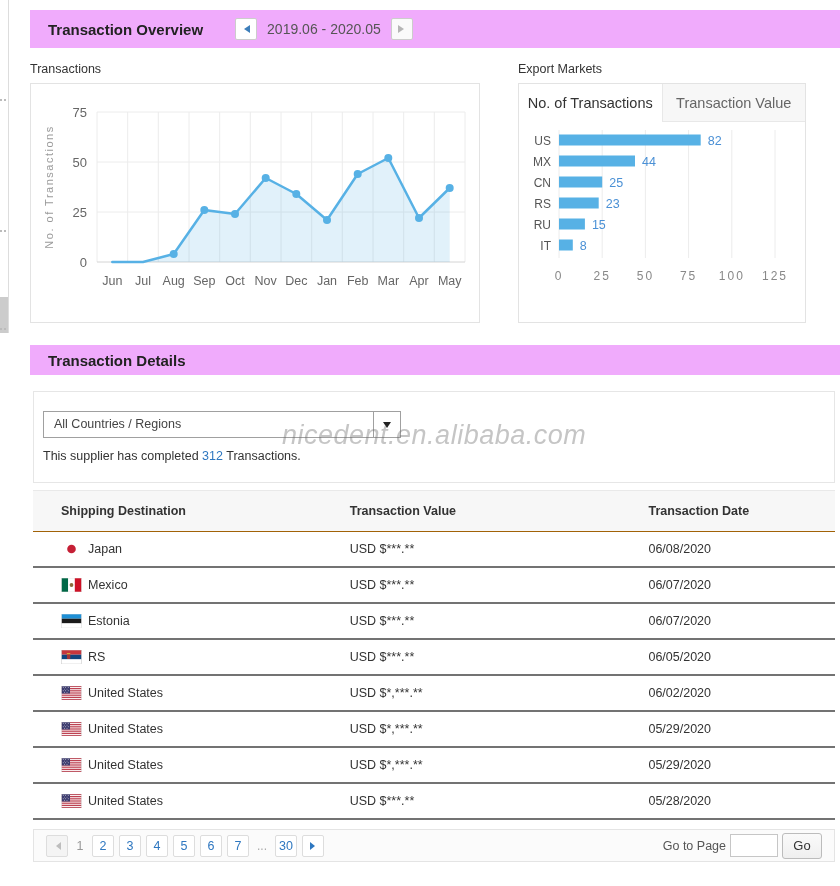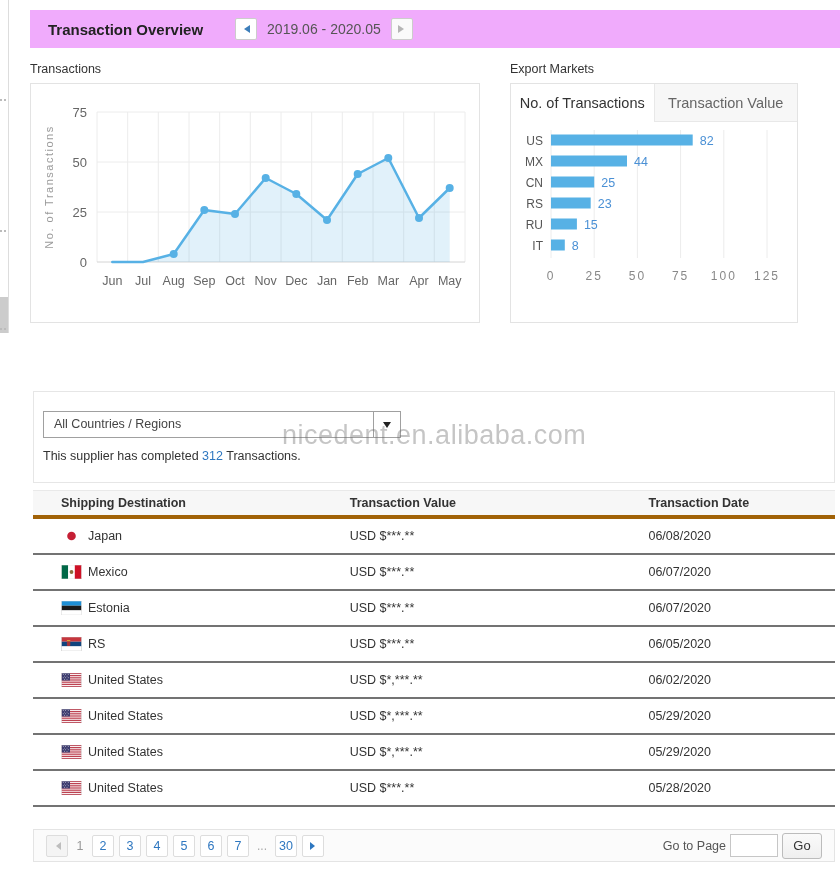--- a/index.html
+++ b/index.html
@@ -24,21 +24,21 @@
              display:flex; align-items:center; justify-content:center; cursor:pointer; }
   .nav-btn.next { background:#fafafa; }
   .tri { width:0; height:0; display:inline-block; }
   .tri-left-blue  { border:4.5px solid transparent; border-right:6px solid #3d7eba; margin-right:3px; }
   .tri-right-gray { border:4.5px solid transparent; border-left:6px solid #b5b5b5; margin-left:3px; }
   .tri-left-gray  { border:4px solid transparent; border-right:5px solid #bdbdbd; margin-right:2px; }
   .tri-right-blue { border:4px solid transparent; border-left:5px solid #2e77c0; margin-left:2px; }
   .date-range { font-size:14px; color:#555; margin:0 10px; }
 
   
-  .charts-row { position:absolute; left:30px; top:62px; display:flex; gap:30px; }
+  .charts-row { position:absolute; left:30px; top:62px; display:flex; gap:38px; }
   .chart-label { font-size:12.5px; color:#333; margin-bottom:7px; }
   .chart-card { border:1px solid #e3e3e3; background:#fff; }
   .line-card { width:450px; height:240px; }
   .bar-card { width:288px; height:240px; display:flex; flex-direction:column; }
   .tabs { display:flex; height:38px; flex:none; }
   .tab { flex:1; display:flex; align-items:center; justify-content:center; font-size:14.5px; cursor:pointer; }
   .tab.active { background:#fff; color:#333; }
   .tab.inactive { background:#f7f7f7; color:#666; border-left:1px solid #e8e8e8; border-bottom:1px solid #e8e8e8; }
   svg text { font-family:"Liberation Sans","DejaVu Sans",sans-serif; }
 
@@ -47,26 +47,26 @@
                 border:1px solid #e6e6e6; padding:19px 0 12px 9px; }
   .dropdown { width:358px; height:27px; border:1px solid #a0a0a0; background:#fff;
               display:flex; align-items:stretch; cursor:pointer; }
   .dropdown-text { flex:1; font-size:12.5px; color:#444; line-height:25px; padding-left:10px;
                    white-space:nowrap; overflow:hidden; }
   .dropdown-btn { width:27px; border-left:1px solid #a0a0a0; display:flex; align-items:center; justify-content:center; }
   .tri-down-black { border:4.5px solid transparent; border-top:6px solid #222; margin-top:5px; }
   .summary { margin-top:11px; font-size:12.5px; color:#333; }
   .summary .count { color:#2e77c0; }
   .watermark { position:absolute; left:248px; top:28px; font-size:27px; color:rgba(110,110,110,0.4);
-               letter-spacing:0.5px; pointer-events:none; white-space:nowrap; }
+               letter-spacing:0.5px; pointer-events:none; white-space:nowrap;font-style:italic; }
 
   
   .tx-table { position:absolute; left:33px; top:490px; width:802px; }
-  .t-header { display:flex; height:29px; background:#f7f7f7; border-top:1px solid #e9e9e9;
-              border-bottom:4px solid #a16207; align-items:center; font-weight:bold; font-size:12.5px; color:#333; }
+  .t-header { display:flex; height:42px; background:#f7f7f7; border-top:1px solid #e9e9e9;
+              border-bottom:1px solid #a16207; align-items:center; font-weight:bold; font-size:12.5px; color:#333; }
   .t-row { display:flex; height:36px; align-items:center; font-size:12.5px; color:#333;
            border-bottom:2px solid #737373; background:#fff; }
   .c1 { width:322px; padding-left:28px; display:flex; align-items:center; }
   .c2 { width:290px; }
   .c3 { width:190px;margin-left:14px; }
   .flag { width:21px; height:14px; margin-right:6px; flex:none; display:inline-flex; }
   .flag svg { width:100%; height:100%; display:block; }
 
   
   .pagination { position:absolute; left:33px; top:829px; width:802px; height:33px;
@@ -200,20 +200,23 @@
             <rect x="40" y="96.5" width="25.9" height="11" fill="#57b1e5"></rect>
             <text x="72.9" y="106.5" fill="#4a90d5" font-size="12.5">15</text>
             <text x="32" y="127.5" text-anchor="end" fill="#555" font-size="12">IT</text>
             <rect x="40" y="117.5" width="13.8" height="11" fill="#57b1e5"></rect>
             <text x="60.8" y="127.5" fill="#4a90d5" font-size="12.5">8</text>
           </svg>
       </div>
     </div>
   </div>
 
+  <div class="section-bar small" style="top:345px">
+    <span class="section-title">Transaction Details</span>
+  </div>
 
   <div class="filter-box">
     <div class="dropdown">
       <span class="dropdown-text">All Countries / Regions</span>
       <span class="dropdown-btn">
         <span class="tri tri-down-black"></span>
       </span>
     </div>
     <div class="summary">
       <span>This supplier has completed </span><span class="count">312</span><span> Transactions.</span>

